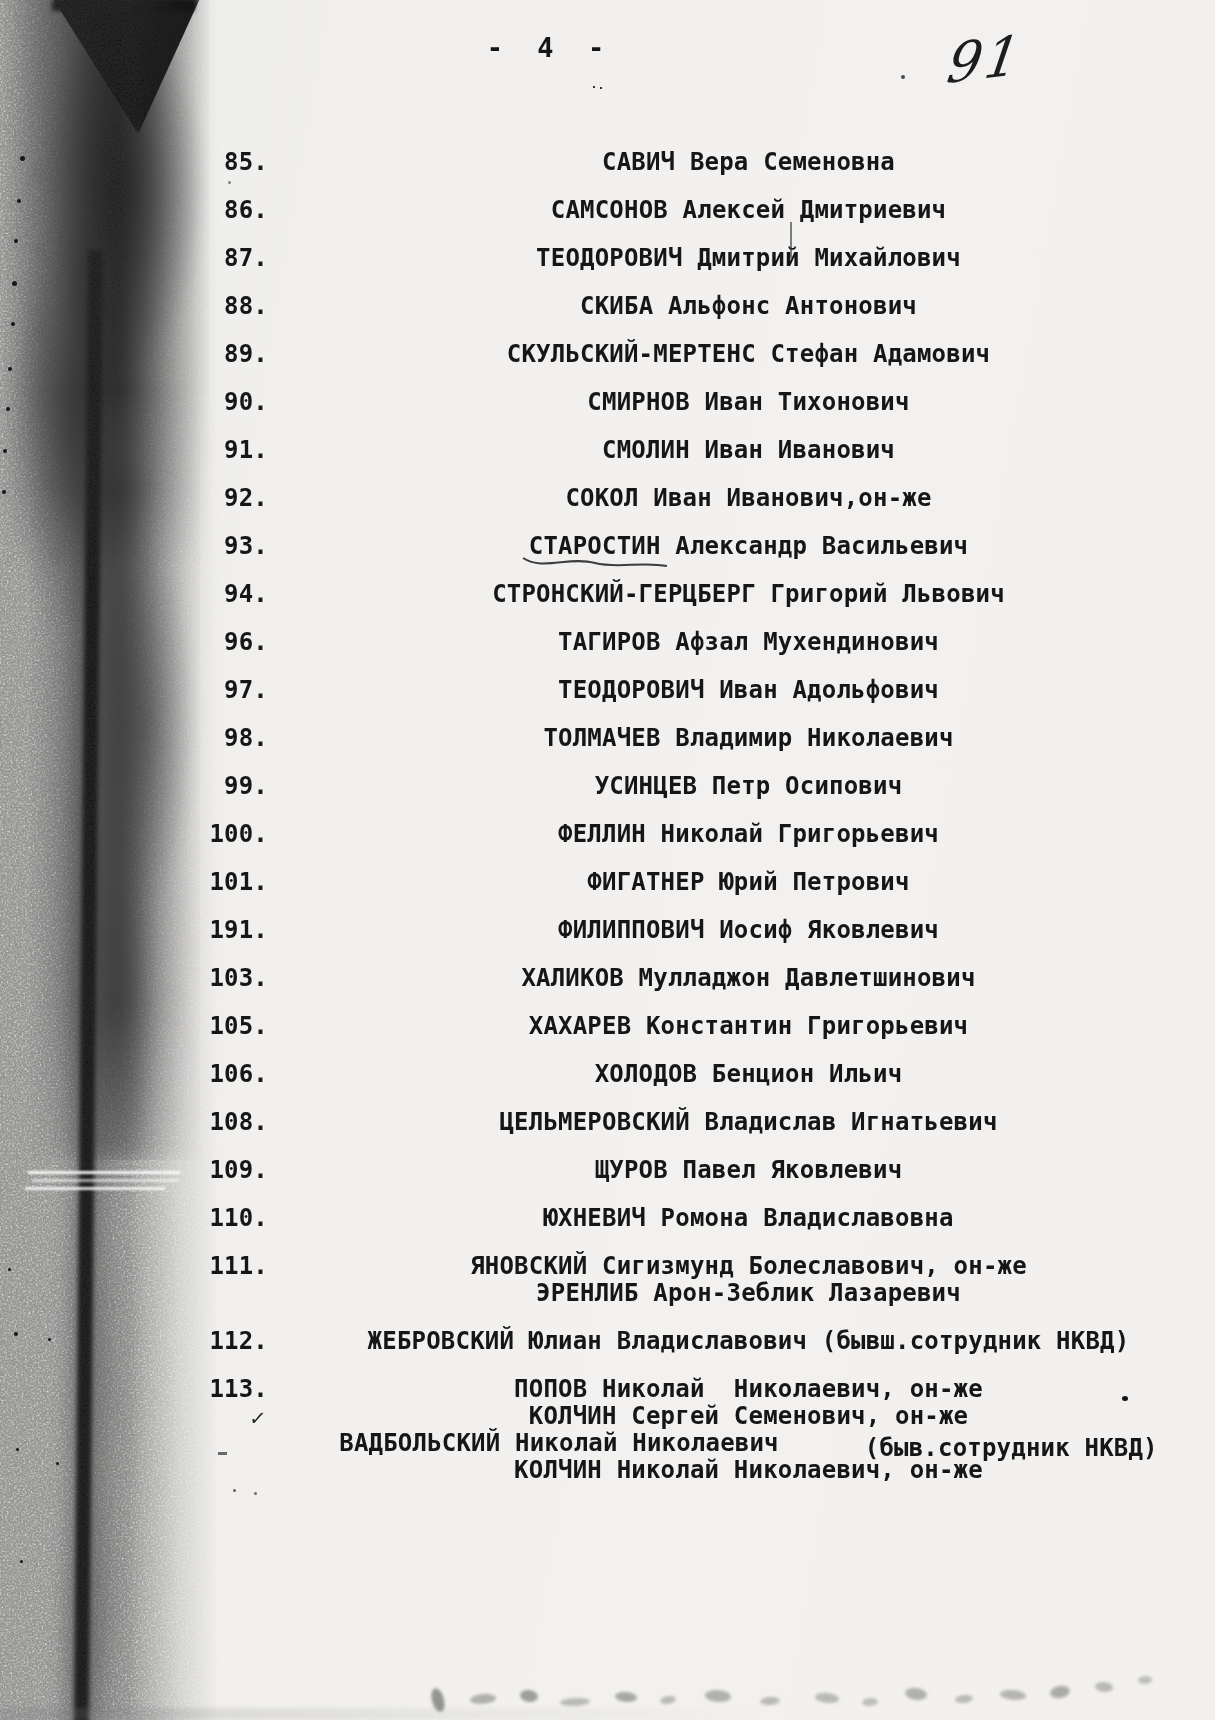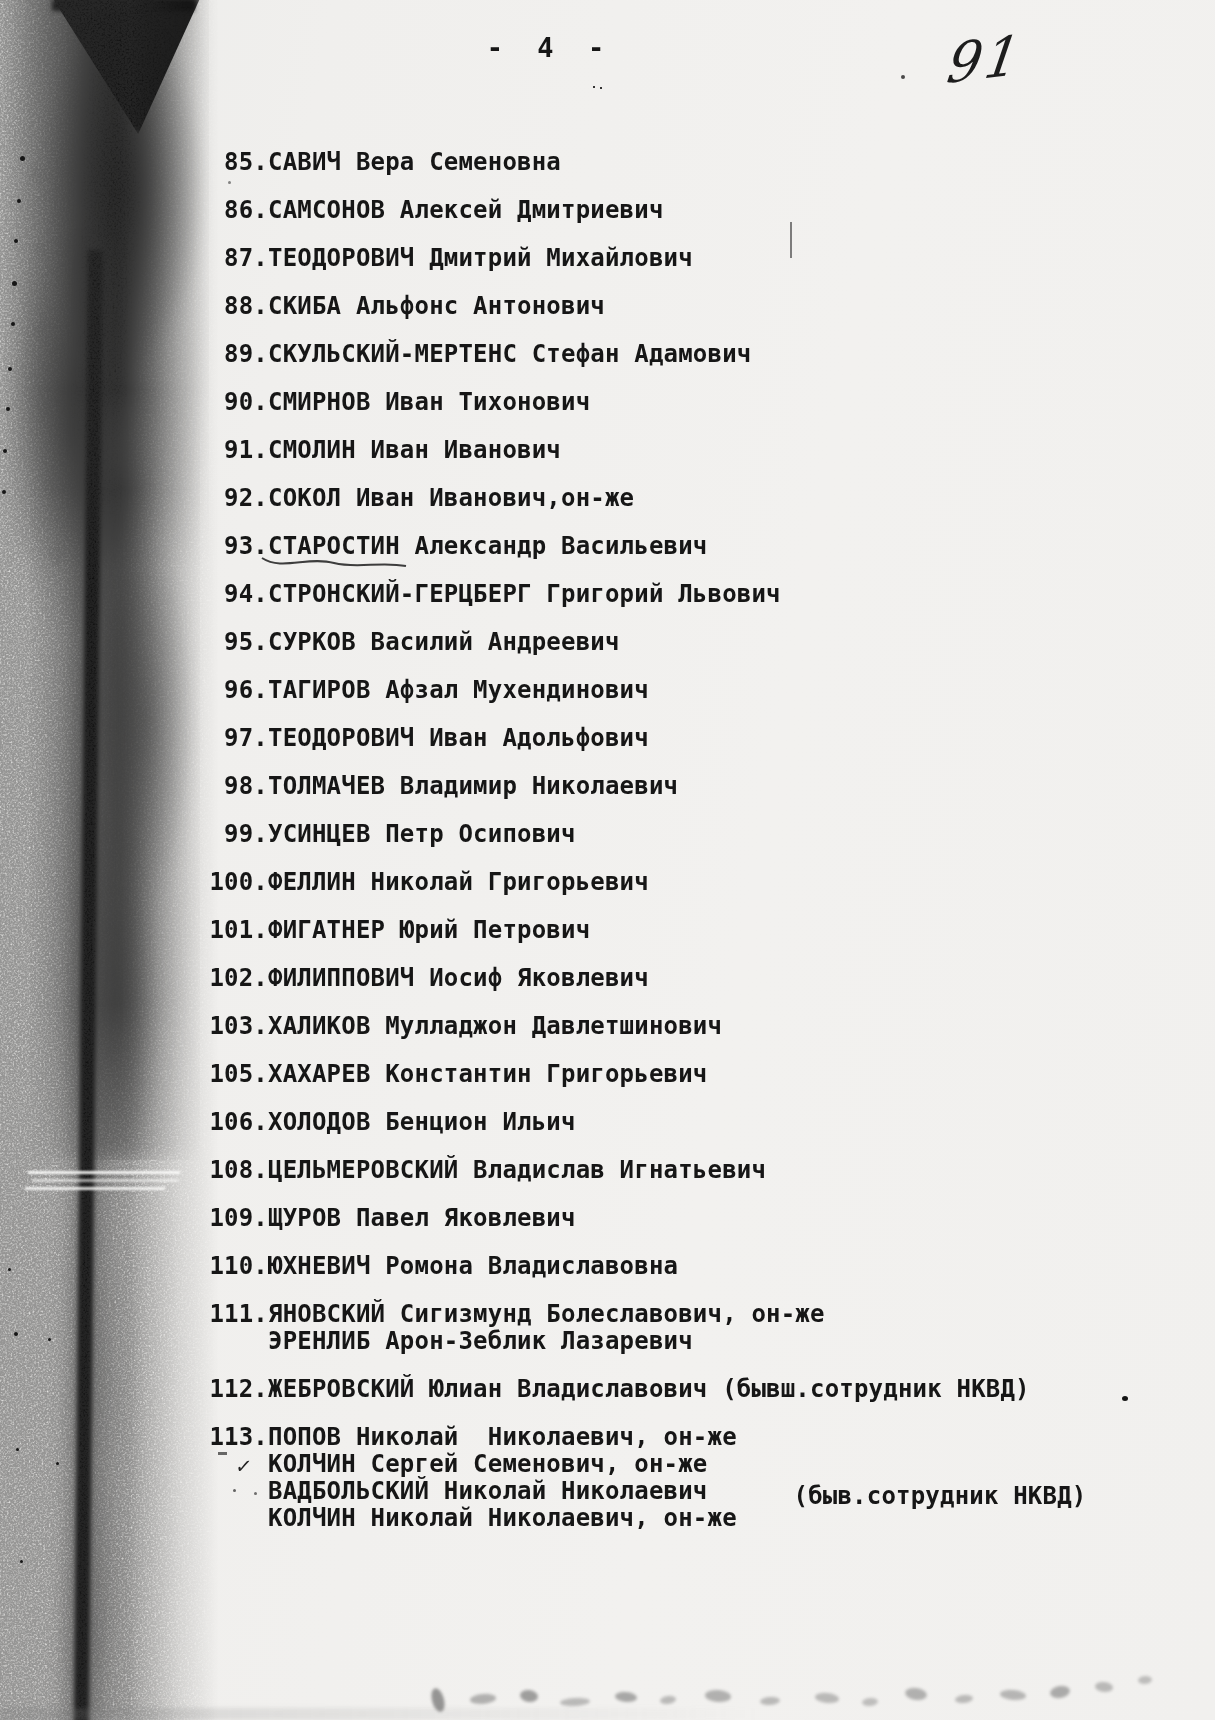--- a/index.html
+++ b/index.html
@@ -74,25 +74,25 @@
   .folio{
     position:absolute;left:948px;top:28px;
     font-family:"DejaVu Serif","Liberation Serif",serif;font-style:italic;
     font-size:54px;letter-spacing:3px;color:#1d1d1d;
     transform:rotate(-7deg) skewX(-16deg);
   }
   .folio-dot{position:absolute;left:901px;top:75px;width:4px;height:4px;border-radius:50%;background:#2b2b2b;opacity:.85;}
 
   
   .list{position:absolute;left:0;top:149px;width:1215px;padding-left:205px;box-sizing:border-box;}
-  .entry{display:grid;grid-template-columns:63px 1fr;margin-bottom:21px;
+  .entry{display:grid;grid-template-columns:63px 1fr;column-gap:14px;margin-bottom:21px;
     font-size:24px;font-weight:bold;line-height:27px;letter-spacing:.2px;}
   .num{text-align:right;position:relative;white-space:pre;}
   .txt{white-space:pre-wrap;}
-  .line{position:relative;}
+  .line{position:relative;text-align:center;}
   .check{position:absolute;left:-31px;top:1px;font-weight:normal;font-size:22px;color:#222;transform:skewX(-8deg);}
   .note{display:inline-block;margin-left:86px;transform:translateY(5px);}
   .fw{position:relative;display:inline-block;}
   .fw svg{position:absolute;left:-12px;bottom:-15px;overflow:visible;}
 
   
   .art{position:absolute;pointer-events:none;}
   .tick-87{left:790px;top:222px;width:2px;height:36px;background:#2e2e2e;opacity:.6;}
   .dot-r110{left:1122px;top:1396px;width:6px;height:5px;border-radius:50%;background:#141414;}
   .m-dot{position:absolute;border-radius:50%;background:#161616;}
@@ -172,24 +172,20 @@
         <span class="num">93.</span>
         <div class="txt"><div class="line"><span class="fw">СТАРОСТИН<svg width="160" height="22" viewBox="0 0 160 22">
                 <path d="M6,5 C26,18 52,3 78,10 C102,16 124,8 150,13" fill="none" stroke="#1d1d1d" stroke-width="2" opacity="0.85"></path>
               </svg></span><span> Александр Васильевич</span></div></div>
       </div>
       <div class="entry">
         <span class="num">94.</span>
         <div class="txt"><div class="line"><span>СТРОНСКИЙ-ГЕРЦБЕРГ Григорий Львович</span></div></div>
       </div>
       <div class="entry">
-        <span class="num">95.</span>
-        <div class="txt"><div class="line"><span>СУРКОВ Василий Андреевич</span></div></div>
-      </div>
-      <div class="entry">
         <span class="num">96.</span>
         <div class="txt"><div class="line"><span>ТАГИРОВ Афзал Мухендинович</span></div></div>
       </div>
       <div class="entry">
         <span class="num">97.</span>
         <div class="txt"><div class="line"><span>ТЕОДОРОВИЧ Иван Адольфович</span></div></div>
       </div>
       <div class="entry">
         <span class="num">98.</span>
         <div class="txt"><div class="line"><span>ТОЛМАЧЕВ Владимир Николаевич</span></div></div>
@@ -200,21 +196,21 @@
       </div>
       <div class="entry">
         <span class="num">100.</span>
         <div class="txt"><div class="line"><span>ФЕЛЛИН Николай Григорьевич</span></div></div>
       </div>
       <div class="entry">
         <span class="num">101.</span>
         <div class="txt"><div class="line"><span>ФИГАТНЕР Юрий Петрович</span></div></div>
       </div>
       <div class="entry">
-        <span class="num">102.</span>
+        <span class="num">191.</span>
         <div class="txt"><div class="line"><span>ФИЛИППОВИЧ Иосиф Яковлевич</span></div></div>
       </div>
       <div class="entry">
         <span class="num">103.</span>
         <div class="txt"><div class="line"><span>ХАЛИКОВ Мулладжон Давлетшинович</span></div></div>
       </div>
       <div class="entry">
         <span class="num">105.</span>
         <div class="txt"><div class="line"><span>ХАХАРЕВ Константин Григорьевич</span></div></div>
       </div>

